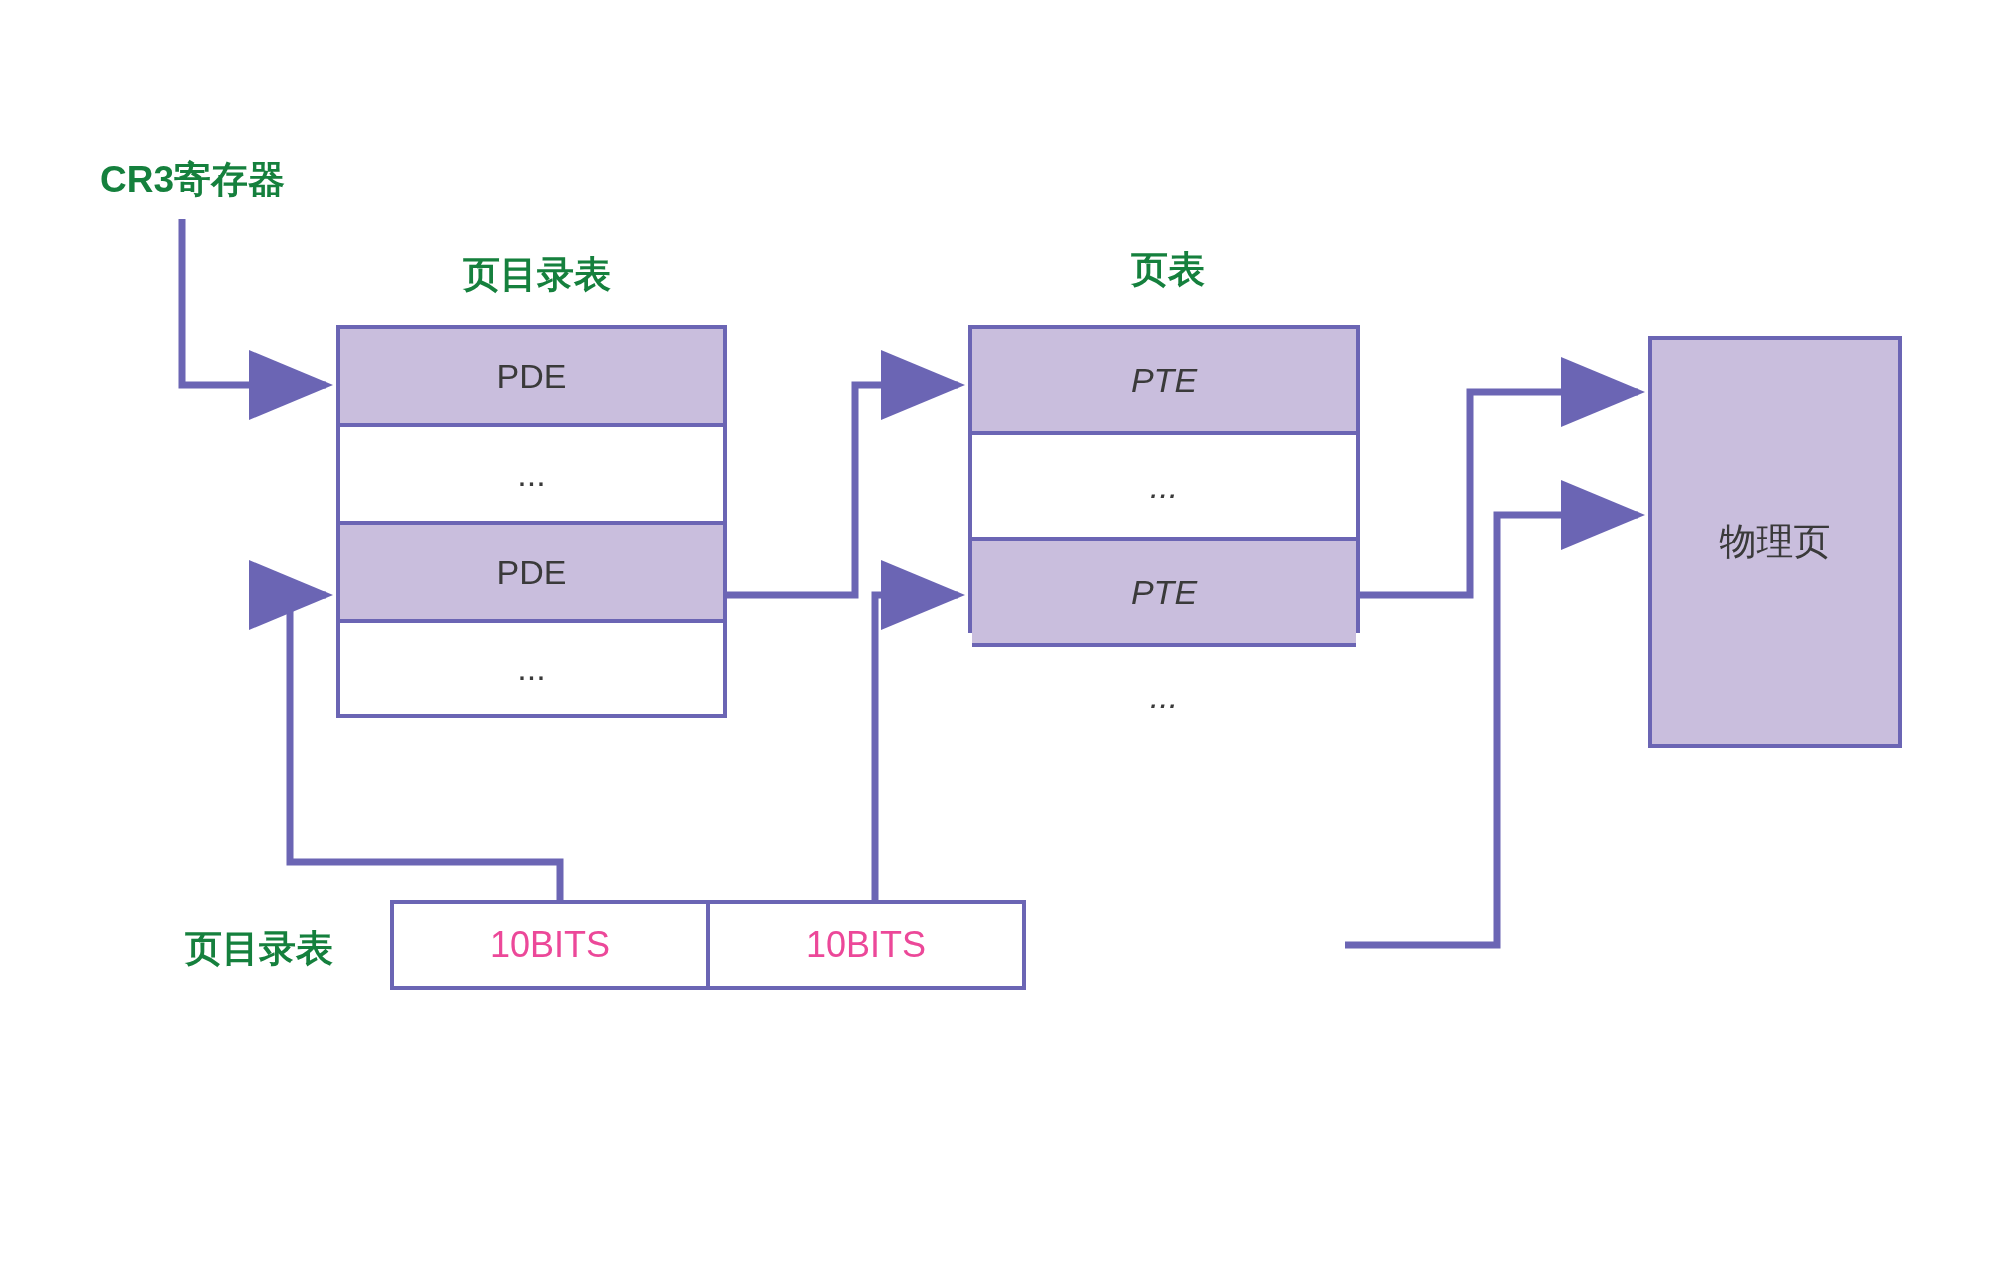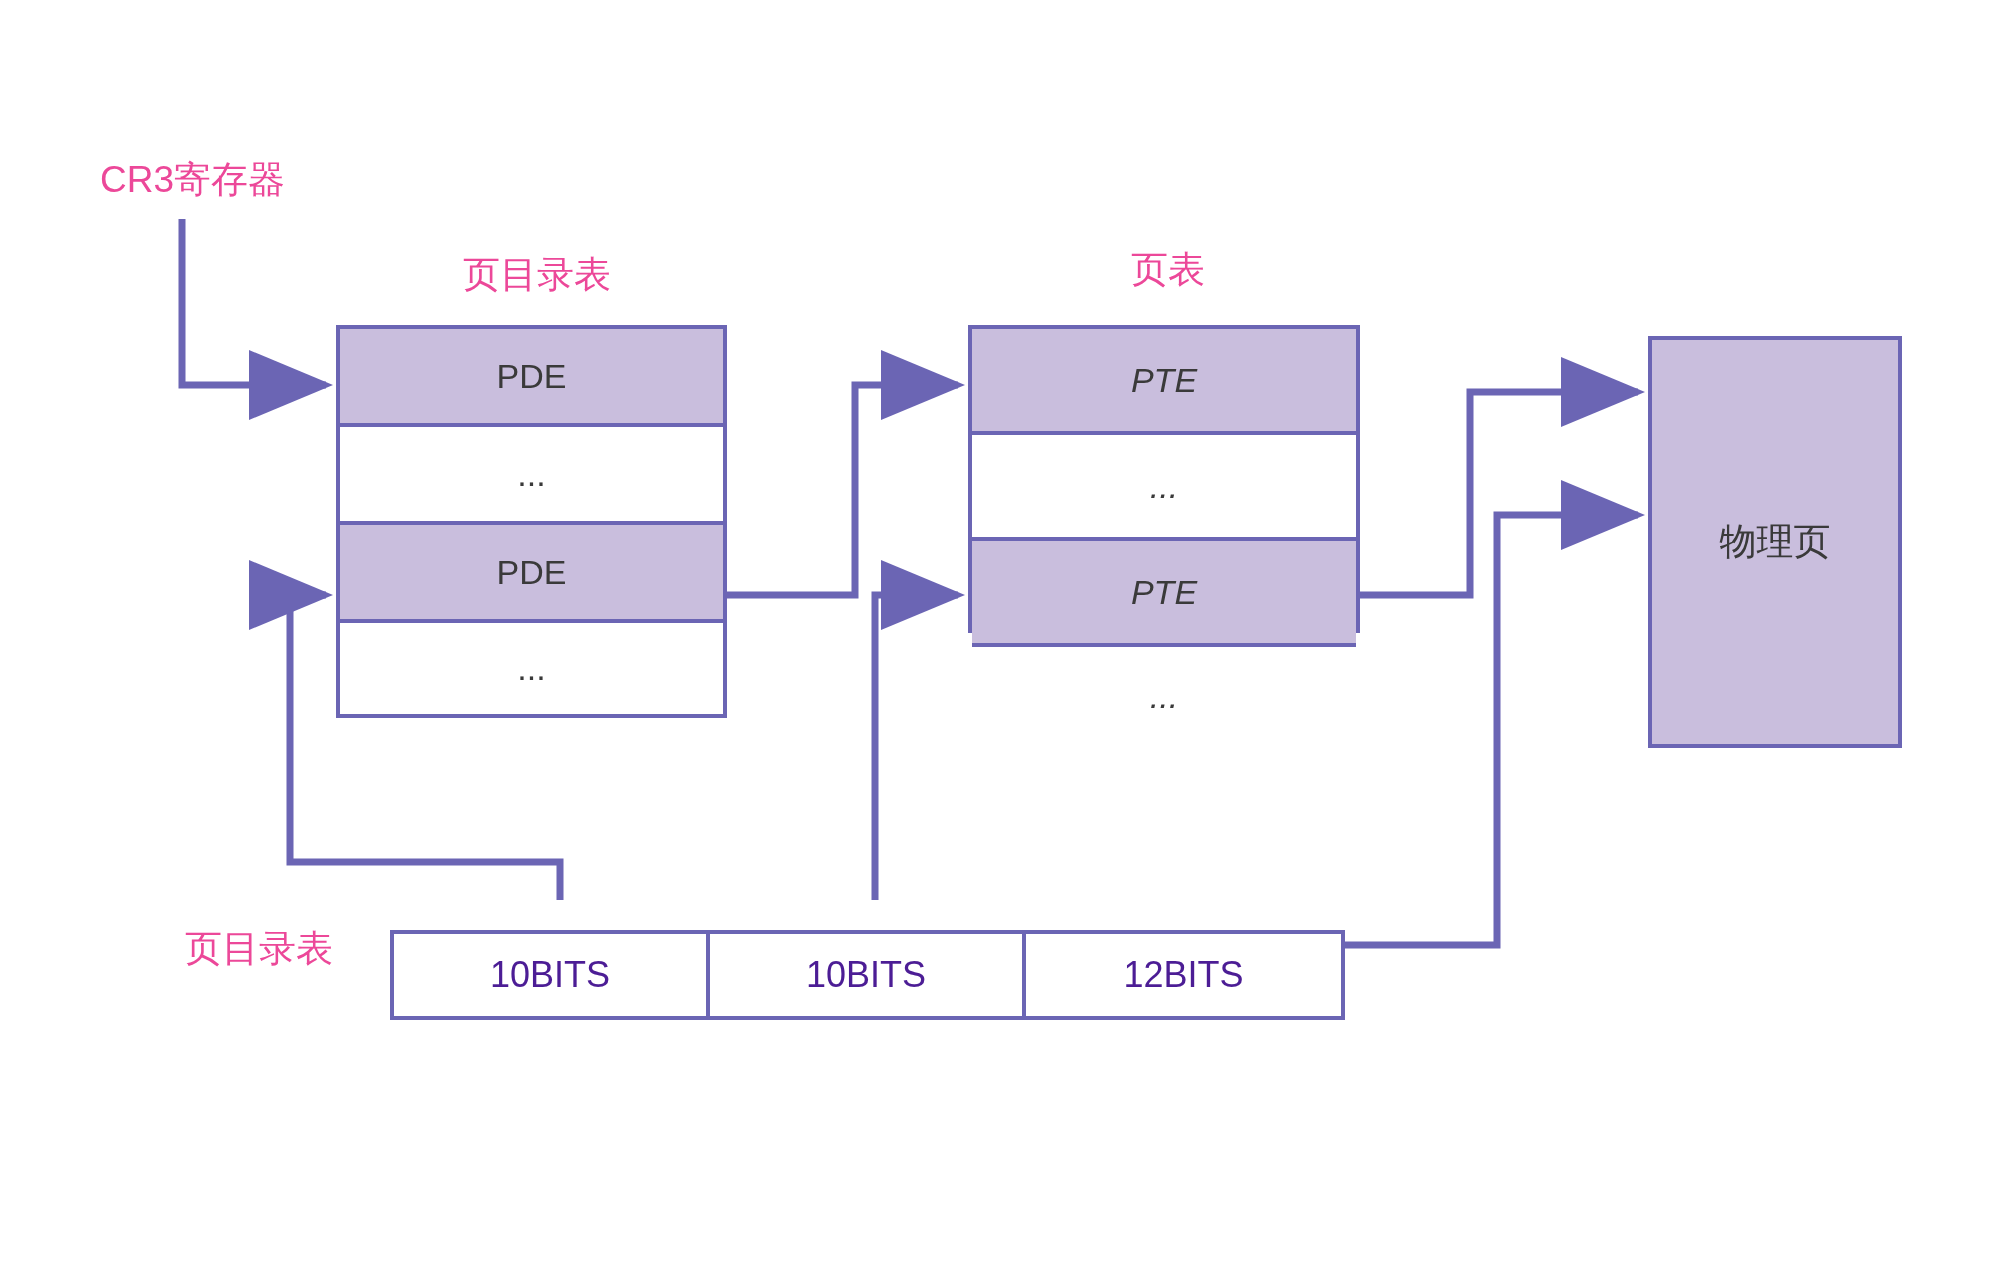--- a/index.html
+++ b/index.html
@@ -1,31 +1,31 @@
 <!DOCTYPE html>
 <html><head>
 <meta charset="utf-8">
 <style>
   html,body{margin:0;padding:0;background:#ffffff;}
   body{width:2000px;height:1266px;position:relative;overflow:hidden;
        font-family:"Liberation Sans","DejaVu Sans",sans-serif;}
   #canvas{position:absolute;left:0;top:0;width:2000px;height:1266px;}
-  .lbl{position:absolute;color:#ec4899;white-space:nowrap;}
+  .lbl{position:absolute;color:#15803d;white-space:nowrap;font-weight:bold;}
   .tbl{position:absolute;box-sizing:border-box;border:4px solid #6b65b4;background:#ffffff;}
   .row{position:absolute;left:0;right:0;box-sizing:border-box;
        display:flex;align-items:center;justify-content:center;
        border-bottom:4px solid #6b65b4;color:#3a3a3a;}
   .row:last-child{border-bottom:none;}
   .row.fill{background:#c9bedd;}
   .physbox{position:absolute;box-sizing:border-box;border:4px solid #6b65b4;
            background:#c9bedd;display:flex;align-items:center;justify-content:center;
            color:#3a3a3a;margin-top:23px;}
   .vaseg{position:absolute;box-sizing:border-box;border:4px solid #6b65b4;
          background:#ffffff;display:flex;align-items:center;justify-content:center;
-         color:#4c1d95;margin-top:30px;}
+         color:#ec4899;}
   svg.wires{position:absolute;left:0;top:0;width:2000px;height:1266px;
             pointer-events:none;overflow:visible;}
   .logo{position:absolute;display:flex;align-items:center;}
   .logo-txt{font-size:54px;color:#4c4c4c;letter-spacing:2px;font-weight:600;
             margin-left:18px;}
 </style>
 </head>
 <body>
 
 <div id="canvas">
@@ -72,17 +72,16 @@
     <div class="row" style="top:106px;height:106px;font-size:34px;">...</div>
     <div class="row fill" style="top:212px;height:106px;font-size:34px;">PTE</div>
     <div class="row" style="top:318px;height:99px;font-size:34px;border-bottom:none;">...</div>
   </div>
 
   <div class="physbox" style="left:1648px;top:313px;width:254px;height:412px;font-size:37px;">物理页</div>
 
   <div style="position:absolute;left:390px;top:900px;width:955px;height:90px;">
     <div class="vaseg" style="left:0px;top:0px;width:320px;height:90px;font-size:36px;">10BITS</div>
     <div class="vaseg" style="left:316px;top:0px;width:320px;height:90px;font-size:36px;">10BITS</div>
-    <div class="vaseg" style="left:632px;top:0px;width:323px;height:90px;font-size:36px;">12BITS</div>
   </div>
 
 
 </div>
 
 </body></html>

